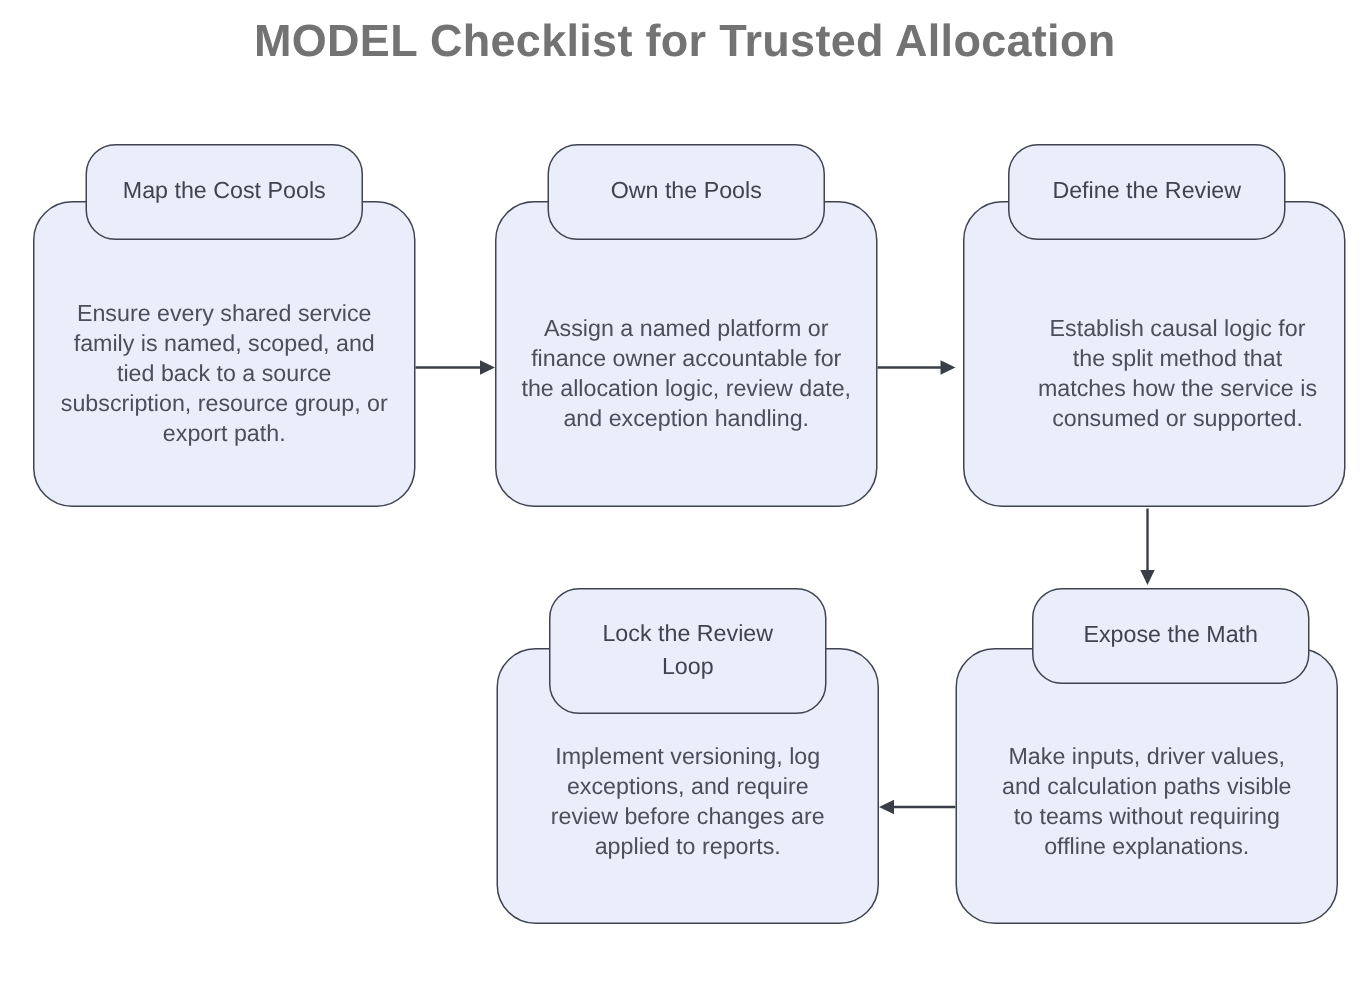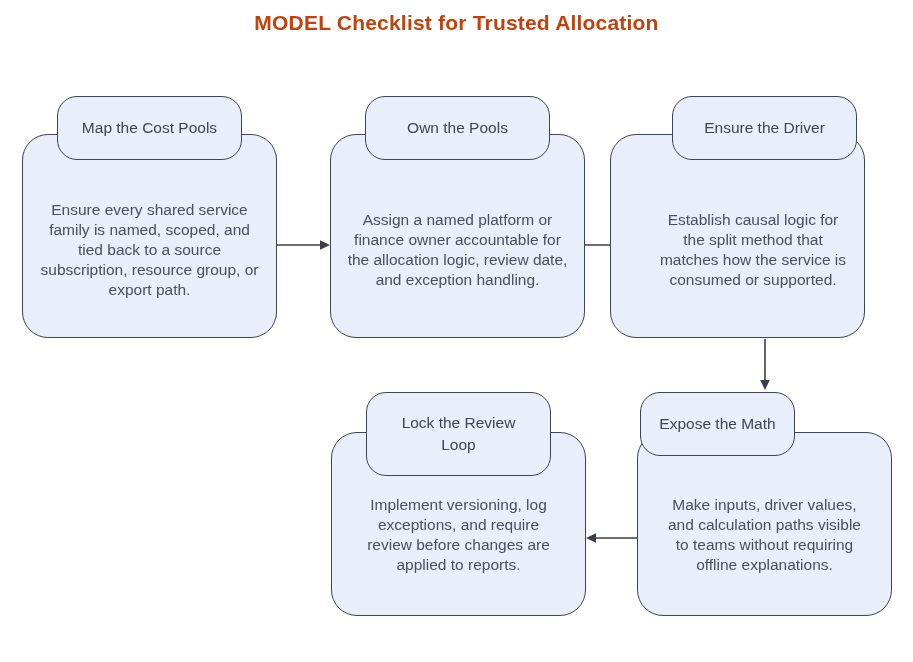--- a/index.html
+++ b/index.html
@@ -10,23 +10,23 @@
     background: #ffffff;
     font-family: "Liberation Sans", sans-serif;
     overflow: hidden;
   }
   .title {
     position: absolute;
     top: 11px;
     left: 0;
     width: 100%;
     text-align: center;
-    font-size: 21px;
+    font-size: 30px;
     font-weight: bold;
-    color: #c2410c;
+    color: #737373;
     letter-spacing: 0.2px;
     margin: 0;
   }
   .node-body {
     position: absolute;
     box-sizing: border-box;
     background: #e9eefa;
     border: 1.5px solid #3e4450;
     border-radius: 26px;
     display: flex;
@@ -98,31 +98,31 @@
     <div class="node-body" style="left:22px; top:134px; width:255px; height:204px;">
       <p>Ensure every shared service family is named, scoped, and tied back to a source subscription, resource group, or export path.</p>
     </div>
     <div class="node-header" style="left:57px; top:96px; width:185px; height:64px;">Map the Cost Pools</div>
 
     <div class="node-body" style="left:330px; top:134px; width:255px; height:204px;">
       <p>Assign a named platform or finance owner accountable for the allocation logic, review date, and exception handling.</p>
     </div>
     <div class="node-header" style="left:365px; top:96px; width:185px; height:64px;">Own the Pools</div>
 
-    <div class="node-body" style="left:610px; top:134px; width:255px; height:204px;padding-left:45px;">
+    <div class="node-body" style="left:642px; top:134px; width:255px; height:204px;padding-left:45px;">
       <p>Establish causal logic for the split method that matches how the service is consumed or supported.</p>
     </div>
-    <div class="node-header" style="left:672px; top:96px; width:185px; height:64px;">Ensure the Driver</div>
+    <div class="node-header" style="left:672px; top:96px; width:185px; height:64px;">Define the Review</div>
   </div>
 
   <div class="row2">
     <div class="node-body" style="left:637px; top:432px; width:255px; height:184px;">
       <p>Make inputs, driver values, and calculation paths visible to teams without requiring offline explanations.</p>
     </div>
-    <div class="node-header" style="left:640px; top:392px; width:155px; height:64px;">Expose the Math</div>
+    <div class="node-header" style="left:688px; top:392px; width:185px; height:64px;">Expose the Math</div>
 
     <div class="node-body" style="left:331px; top:432px; width:255px; height:184px;">
       <p>Implement versioning, log exceptions, and require review before changes are applied to reports.</p>
     </div>
     <div class="node-header" style="left:366px; top:392px; width:185px; height:84px;">Lock the Review Loop</div>
   </div>
 
 </div>
 
 </body></html>

